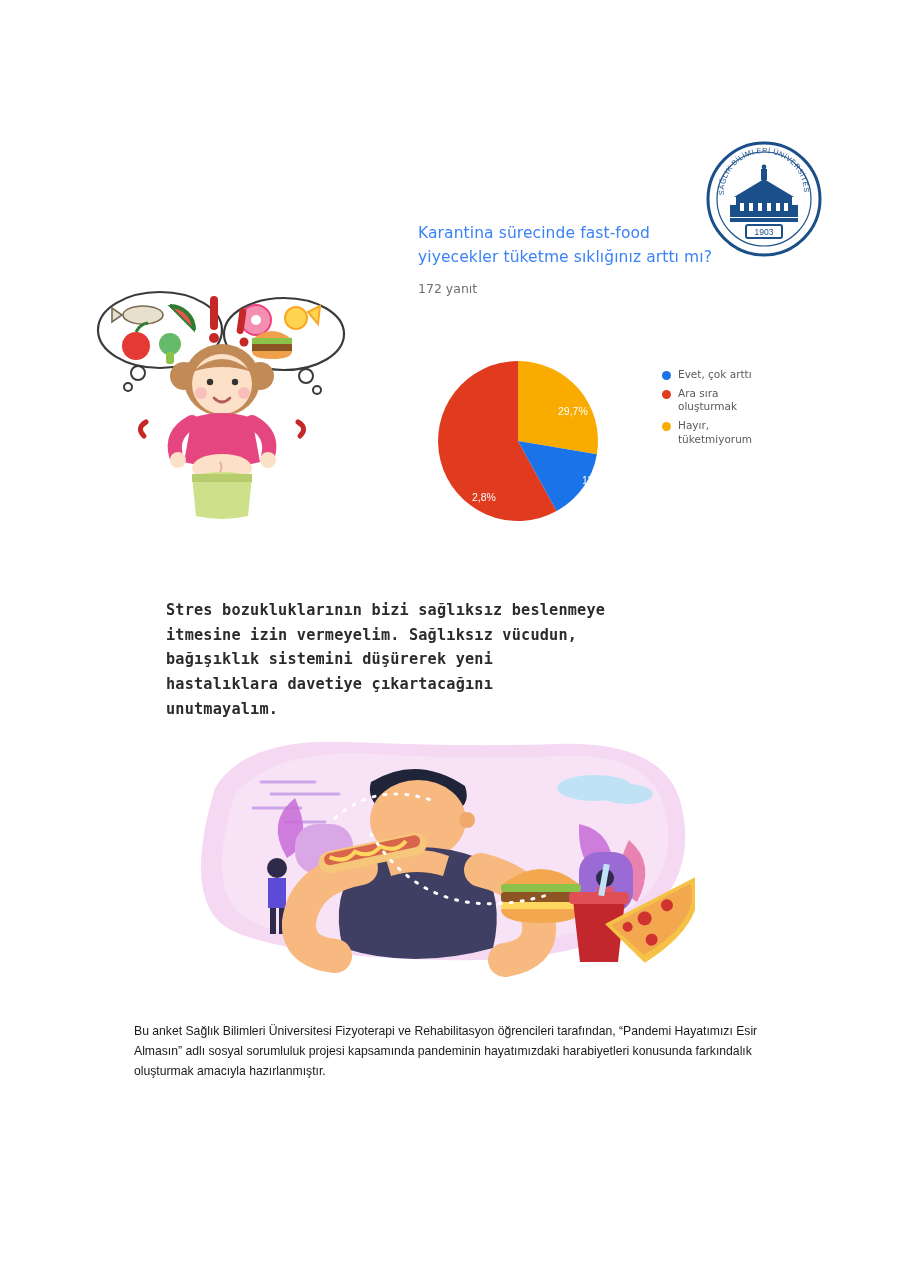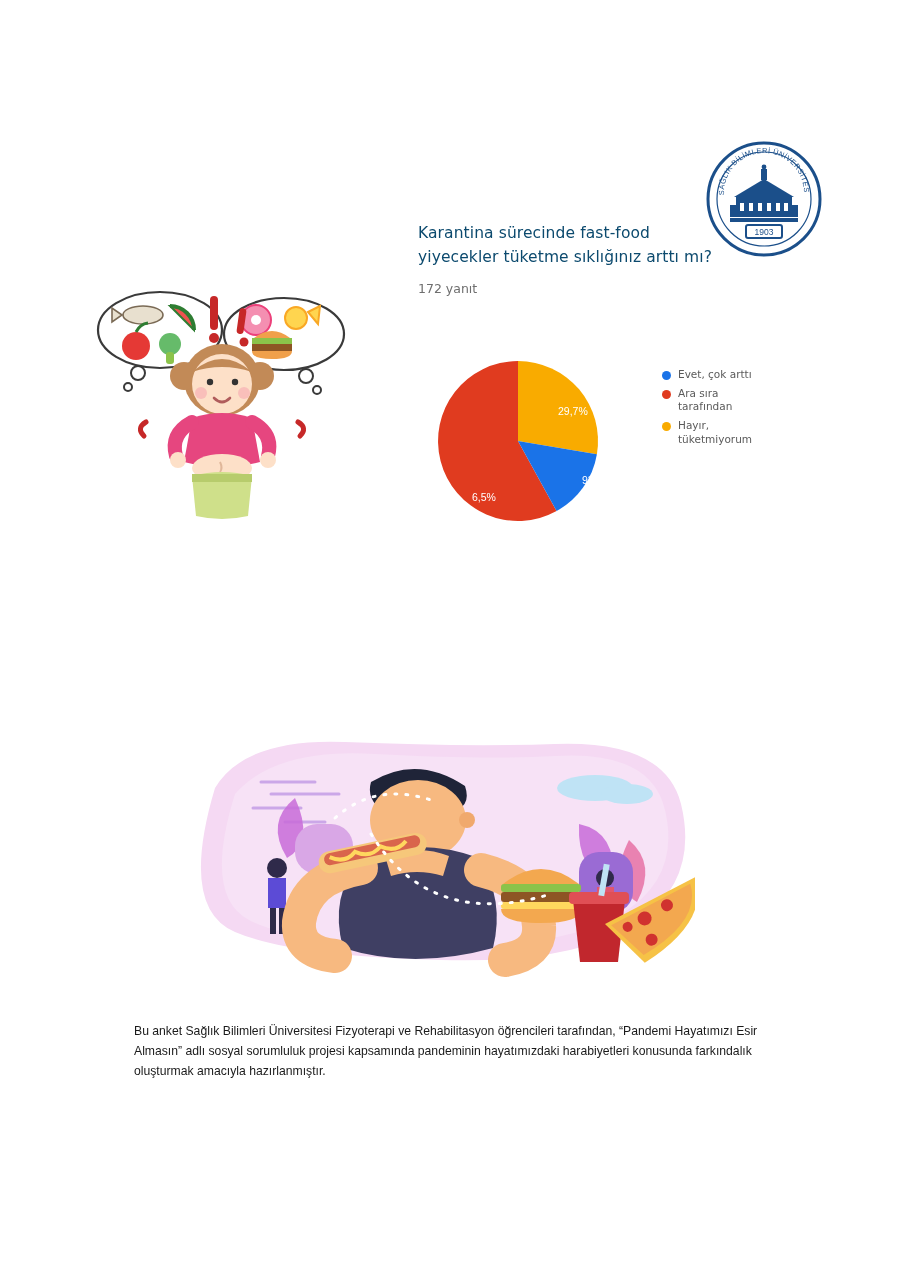--- a/index.html
+++ b/index.html
@@ -15,21 +15,21 @@
   
   .logo{
     position:absolute;left:678px;top:140px;width:172px;height:118px;
   }
   .logo svg{display:block;}
 
   
   .survey-block{position:absolute;left:418px;top:222px;width:300px;}
   .survey-question{
     font-family:"DejaVu Sans", sans-serif;
-    font-size:15.5px;line-height:1.52;color:#0c4a6e;letter-spacing:.1px;
+    font-size:15.5px;line-height:1.52;color:#3b82f6;letter-spacing:.1px;
     margin:0;
   }
   .survey-count{
     font-family:"DejaVu Sans", sans-serif;
     font-size:12.5px;color:#6e6e6e;margin:12px 0 5px 0;
   }
 
   
   .chart-area{position:absolute;left:418px;top:345px;width:390px;height:195px;}
   .pie-wrap{position:absolute;left:12px;top:10px;width:190px;height:172px;}
@@ -211,43 +211,48 @@
       <svg class="pie" width="190" height="172" viewBox="0 0 190 172">
         <g transform="translate(88,86)">
 
           <path d="M0,0 L0,-80 A80,80 0 1,0 38.6,70.1 Z" fill="#e03b1f"></path>
 
           <path d="M0,0 L0,-80 A80,80 0 0,1 78.9,13.3 Z" fill="#f9ab00"></path>
 
           <path d="M0,0 L78.9,13.3 A80,80 0 0,1 38.6,70.1 Z" fill="#1a73e8"></path>
         </g>
       </svg>
-      <span class="pie-label l-red">6,5%</span>
+      <span class="pie-label l-red">2,8%</span>
       <span class="pie-label l-yellow">29,7%</span>
-      <span class="pie-label l-blue">93%</span>
+      <span class="pie-label l-blue">11%</span>
     </div>
 
     <div class="legend">
       <div class="legend-row">
         <span class="legend-dot" style="background:#1a73e8"></span>
         <span class="legend-text">Evet, çok arttı</span>
       </div>
       <div class="legend-row">
         <span class="legend-dot" style="background:#e03b1f"></span>
         <span class="legend-text">Ara sıra
-tarafından</span>
+oluşturmak</span>
       </div>
       <div class="legend-row">
         <span class="legend-dot" style="background:#f9ab00"></span>
         <span class="legend-text">Hayır,
 tüketmiyorum</span>
       </div>
     </div>
   </div>
 
+  <p class="quote">Stres bozukluklarının bizi sağlıksız beslenmeye
+itmesine izin vermeyelim. Sağlıksız vücudun,
+bağışıklık sistemini düşürerek yeni
+hastalıklara davetiye çıkartacağını
+unutmayalım.</p>
 
   <div class="big-illu">
     <svg width="520" height="258" viewBox="0 0 520 258">
 
       <path d="M40 60 q30 -50 130 -46 q120 5 210 2 q110 -4 126 60 q18 74 -40 116 q-60 44 -200 40 q-150 -4 -206 -28 q-56 -24 -20 -144z" fill="#f5d9f3"></path>
       <path d="M60 66 q40 -46 140 -40 q110 6 180 2 q96 -6 110 54 q16 68 -44 104 q-56 34 -186 32 q-140 -2 -186 -26 q-46 -24 -14 -126z" fill="#f7e2f6"></path>
 
       <ellipse cx="420" cy="60" rx="38" ry="13" fill="#bfe3f5"></ellipse>
       <ellipse cx="452" cy="66" rx="26" ry="10" fill="#bfe3f5"></ellipse>
 

